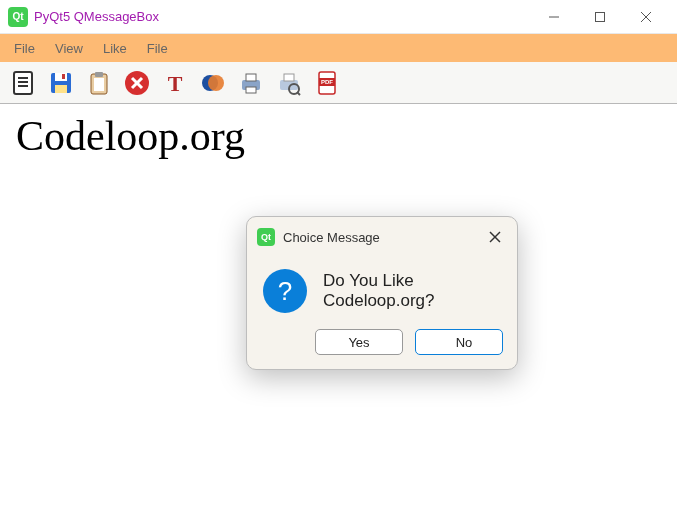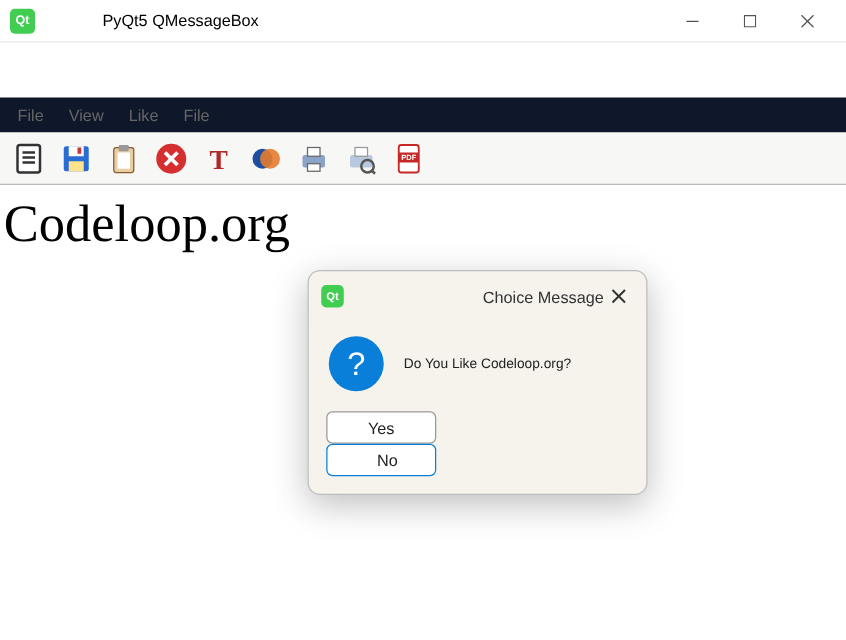--- a/index.html
+++ b/index.html
@@ -21,53 +21,52 @@
   border-bottom: 1px solid #e8e8e8;
 }
 .titlebar-icon {
   width: 20px; height: 20px;
   background: #41cd52;
   border-radius: 4px;
   display: flex; align-items: center; justify-content: center;
   color: #fff; font-size: 10px; font-weight: 600;
   margin-right: 6px;
 }
-.titlebar-text { flex: 0 0 auto; color: #000000; margin-left: 48px; }
+.titlebar-text { flex: 0 0 auto; color: #a21caf; }
 .titlebar-spacer { flex: 1 1 auto; }
 .win-btn {
   width: 46px; height: 34px;
   display: flex; align-items: center; justify-content: center;
   color: #555;
 }
 .menubar {
   display: flex;
   padding: 2px 4px;
   height: 28px;
   align-items: flex-end;
   color: #666;
-  background: #0f172a;
-  margin-top: 44px;
+  background: #fdba74;
 }
 .menubar-item { padding: 4px 10px; }
 .toolbar {
   display: flex;
   align-items: center;
   gap: 4px;
   padding: 4px 6px;
   height: 42px;
   border-bottom: 1px solid #b8b8b8;
   background: #f7f7f5;
 }
 .tool-btn {
   width: 34px; height: 34px;
   display: flex; align-items: center; justify-content: center;
   border-radius: 3px;
 }
 .content {
-  padding: 8px 4px 8px 3px;
+  padding: 8px 4px 8px 16px;
 }
 .heading {
   font-family: "Times New Roman", Georgia, serif;
   font-size: 42px;
   color: #000;
 }
 .dialog {
   position: absolute;
   left: 246px; top: 216px;
   width: 272px;
@@ -81,46 +80,46 @@
   padding: 8px 10px 6px 10px;
 }
 .dlg-icon {
   width: 18px; height: 18px;
   background: #41cd52;
   border-radius: 4px;
   display: flex; align-items: center; justify-content: center;
   color: #fff; font-size: 9px; font-weight: 600;
   margin-right: 8px;
 }
-.dlg-title-text { flex: 1 1 auto; color: #333; text-align: right; }
+.dlg-title-text { flex: 1 1 auto; color: #333; }
 .dlg-close {
   width: 24px; height: 24px;
   display: flex; align-items: center; justify-content: center;
   color: #333;
 }
 .dlg-body {
   display: flex;
   padding: 14px 16px 6px 16px;
   align-items: center;
 }
 .q-circle {
   width: 44px; height: 44px; border-radius: 50%;
   background: #0a7fd9;
   display: flex; align-items: center; justify-content: center;
   margin-right: 16px;
   flex: 0 0 auto;
 }
 .q-mark {
   color: #fff; font-size: 26px; font-weight: 500; font-family: Arial, sans-serif;
 }
-.dlg-msg { color: #222; font-size: 11px; }
+.dlg-msg { color: #222; font-size: 17px; }
 .dlg-buttons {
   display: flex; justify-content: flex-end;
+  gap: 12px;
   padding: 10px 14px 14px 14px;
-  flex-direction: column;
 }
 .btn {
   width: 88px; height: 26px;
   border: 1px solid #999;
   border-radius: 5px;
   background: #fff;
   display: flex; align-items: center; justify-content: center;
   font-size: 13px; color: #222;
 }
 .btn-default {

